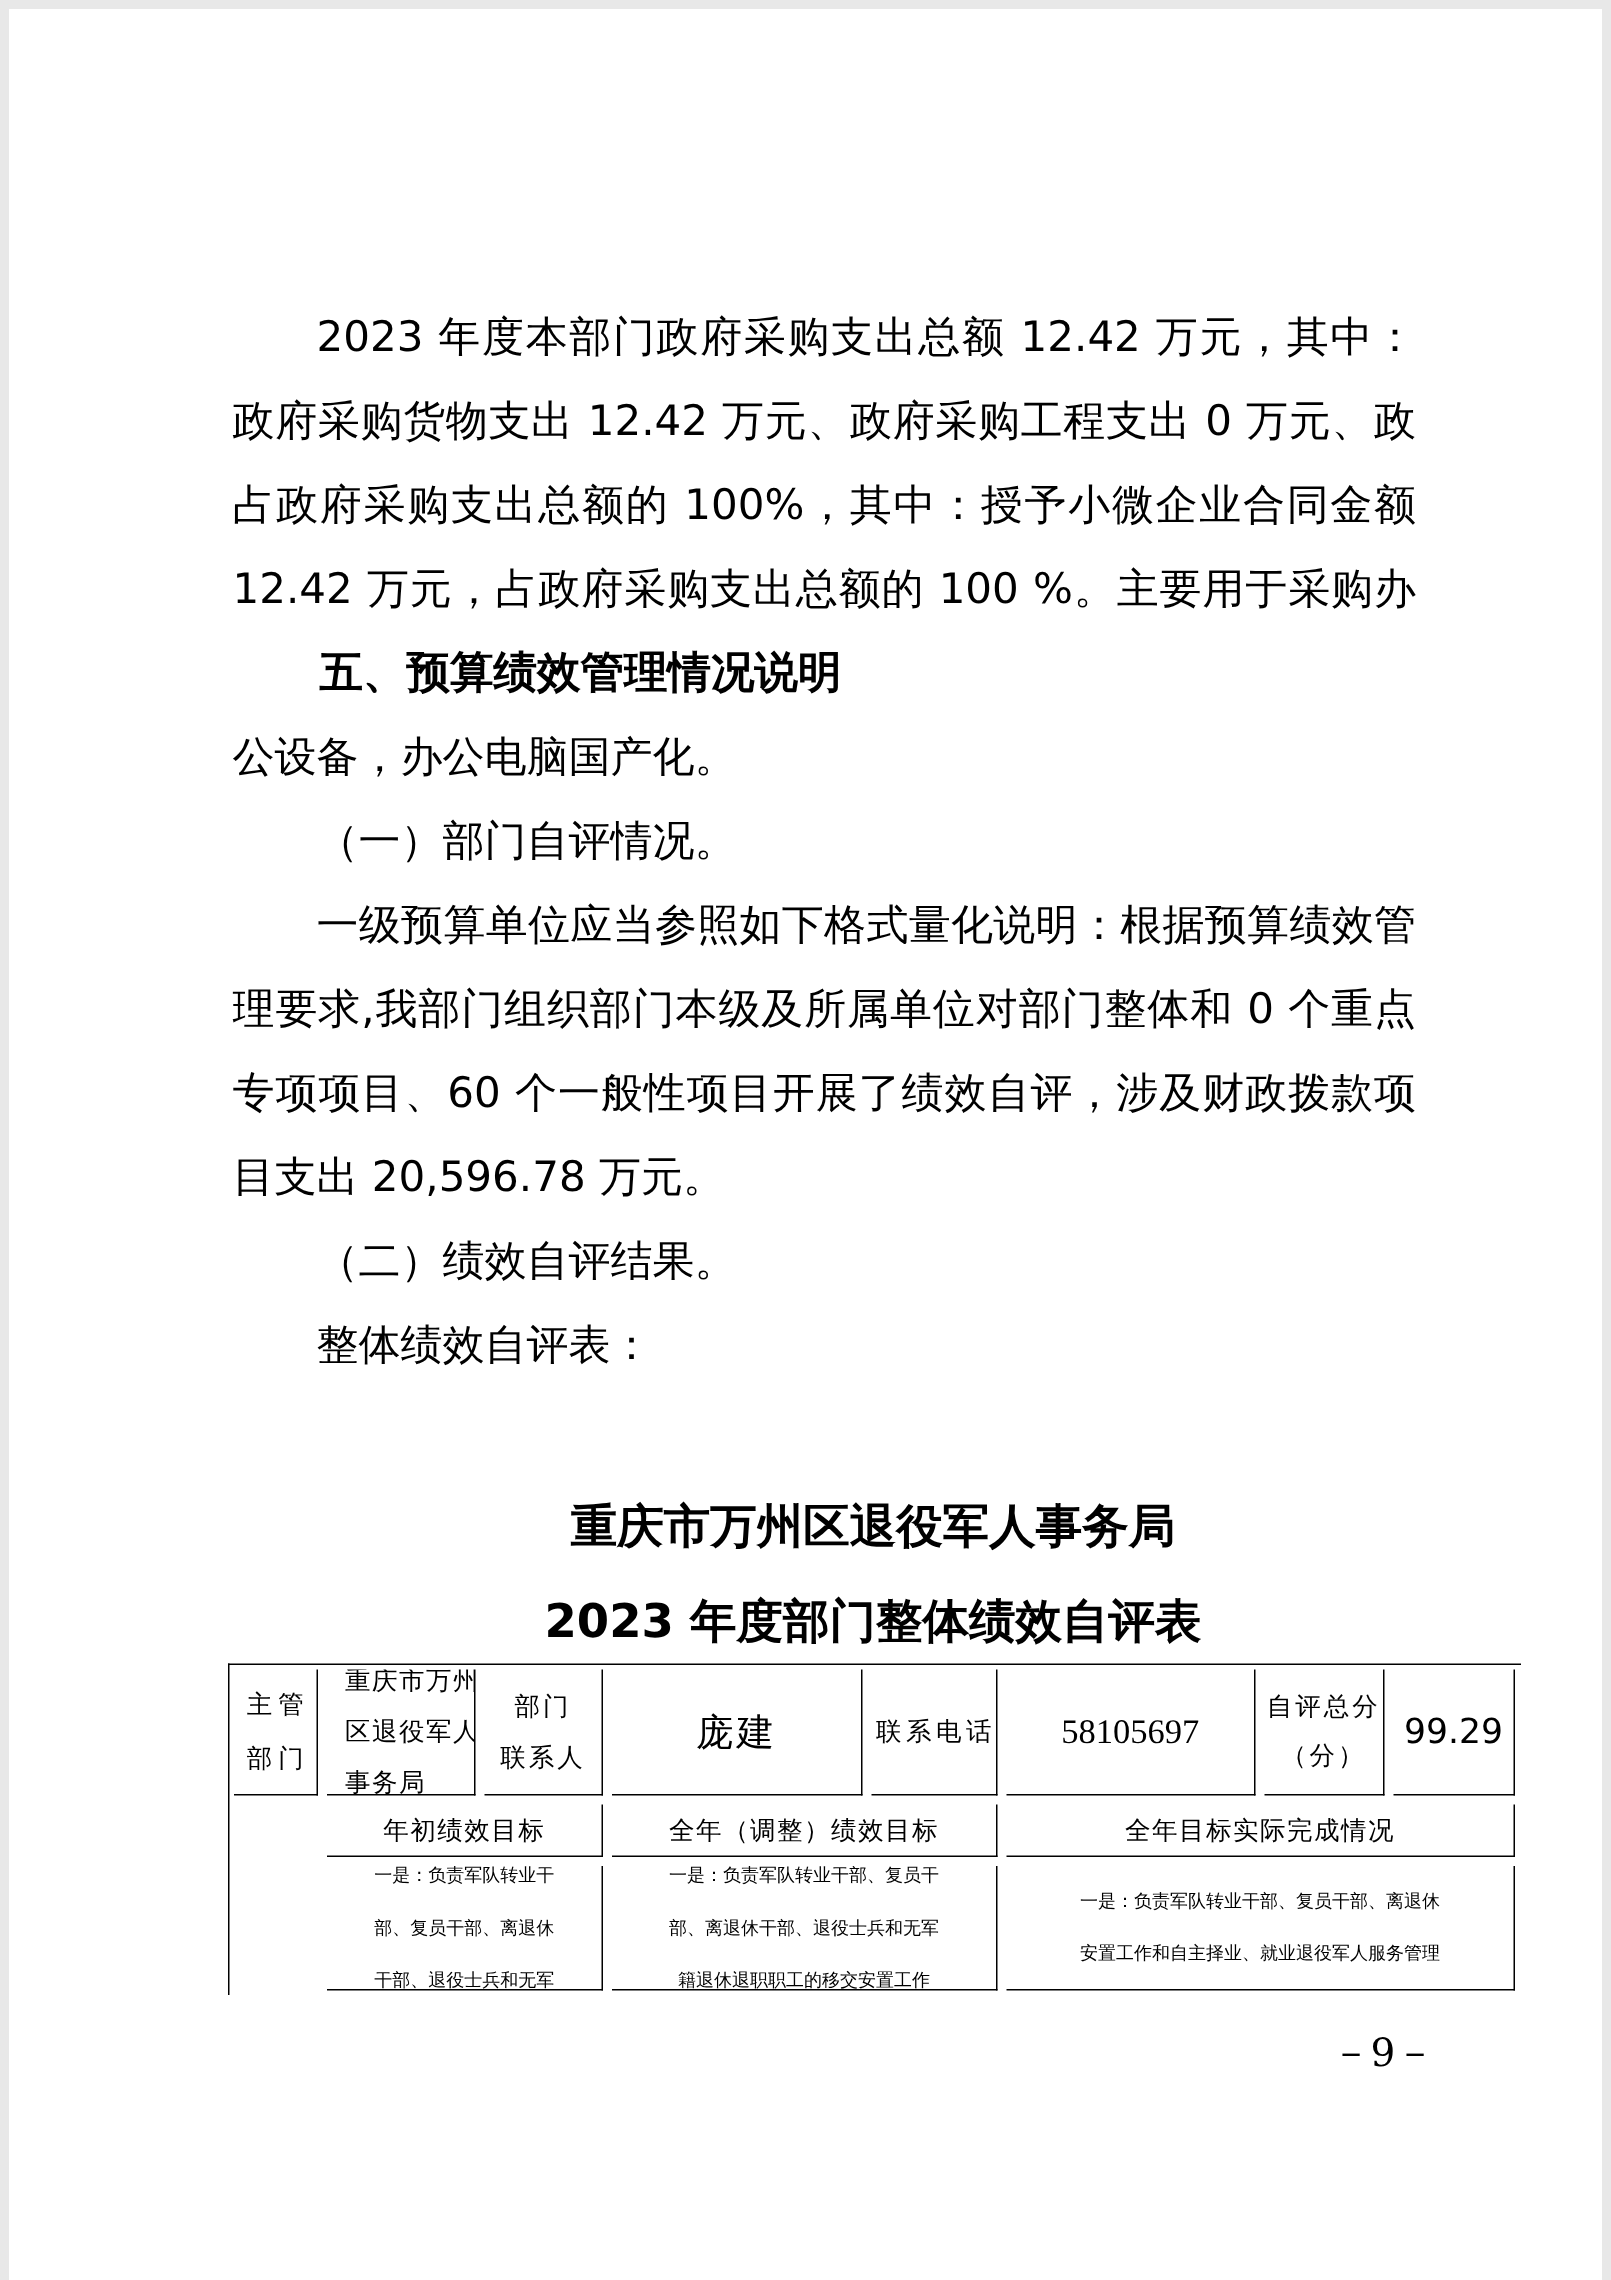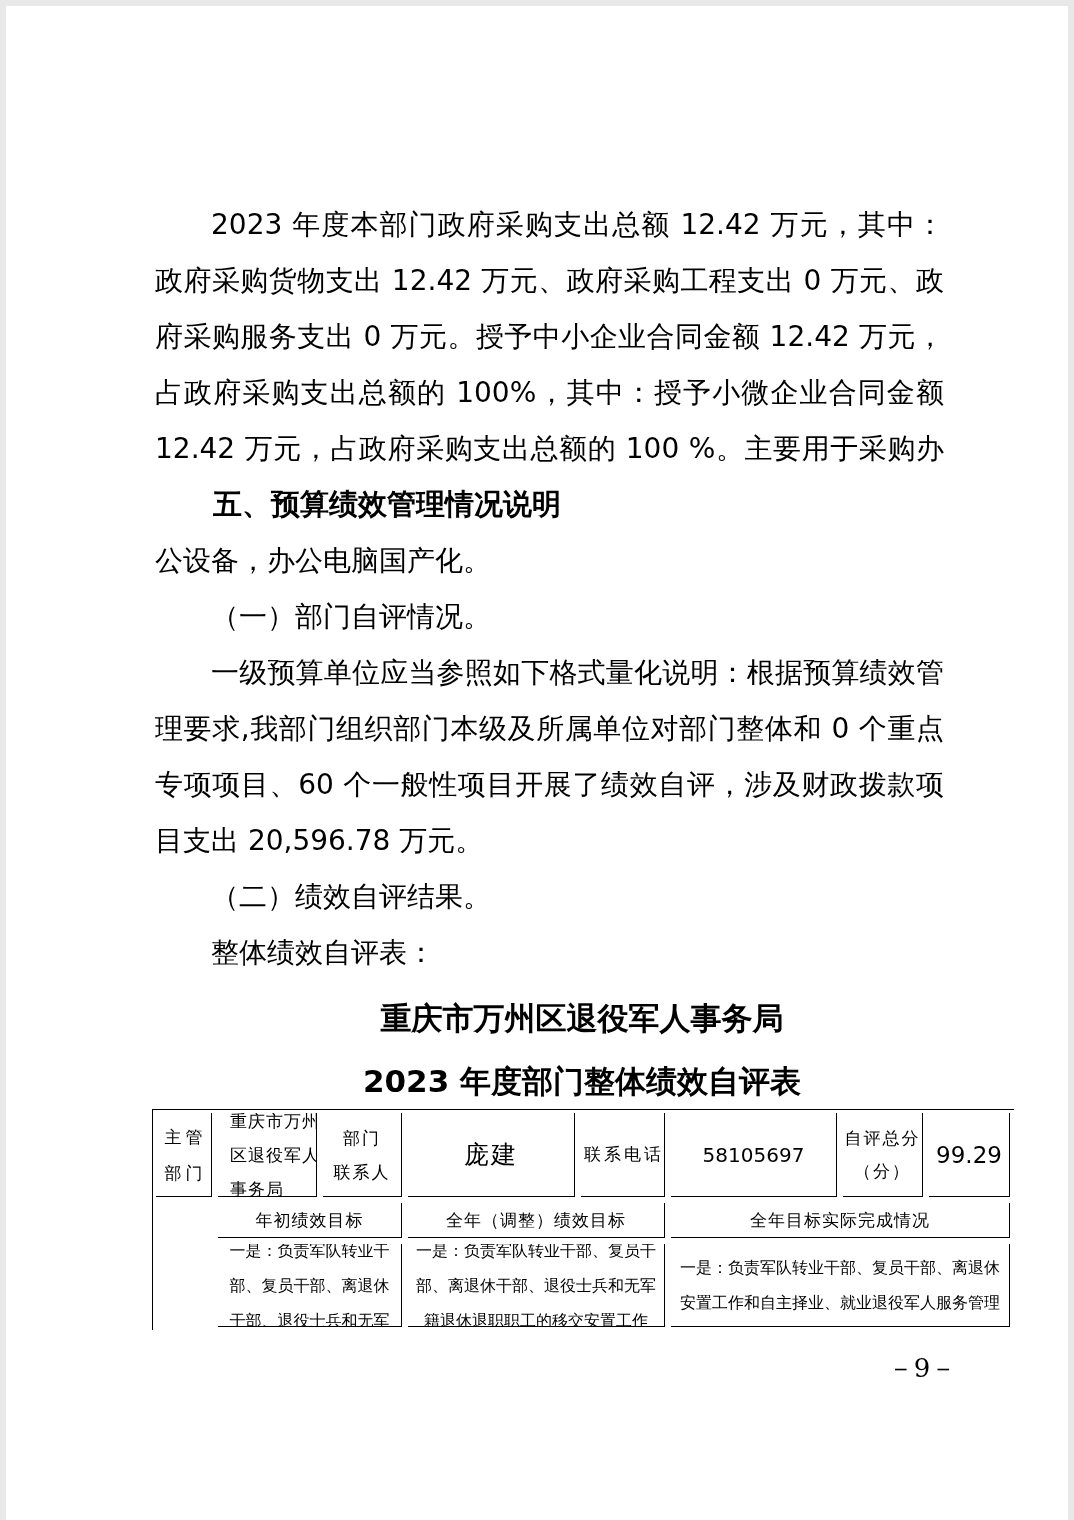--- a/index.html
+++ b/index.html
@@ -62,52 +62,51 @@
     overflow:hidden;
     text-align:center;
   }
   .cell .l { line-height:26px; white-space:nowrap; }
   .supervisor .l { letter-spacing:4px; line-height:30px; text-indent:4px; }
   .dept { align-items:flex-start; padding-left:9px; text-align:left; }
   .dept .l { line-height:28px; letter-spacing:1px; }
   .contact-label .l { letter-spacing:2px; line-height:28px; }
   .name-cell { font-size:25px; letter-spacing:2px; }
   .phone-label { letter-spacing:3px; text-indent:3px; }
-  .phone-cell { font-size:20px; }
+  .phone-cell { font-size:23px;font-family:Liberation Serif, serif; }
   .score-label .l { letter-spacing:2px; line-height:27px; }
   .score-cell { font-size:23px; }
   .goal-label { grid-row:2/4; grid-column:1/2; }
   .goal-label .l { line-height:30px; letter-spacing:2px; text-indent:2px; }
   .hc1 { grid-column:2/4; }
   .hc2 { grid-column:4/6; }
   .hc3 { grid-column:6/9; }
   .hcell { letter-spacing:1px; }
   .bc1 { grid-column:2/4; }
   .bc2 { grid-column:4/6; }
   .bc3 { grid-column:6/9;justify-content:center; }
-  .bcell { font-size:16px; }
+  .bcell { font-size:12px; }
   .bcell .l { line-height:29px; white-space:nowrap; }
 
   
   .pagenum {
     position:absolute; left:853px; top:1342px; width:120px;
     text-align:center;
     font-size:26px;
     font-family:"DejaVu Serif", "Liberation Serif", serif;
   }
 </style>
 </head>
 <body>
 
 <div class="page">
 
   <div class="bodytext">
     <div class="ln fill ind">2023 年度本部门政府采购支出总额 12.42 万元，其中：</div>
     <div class="ln fill">政府采购货物支出 12.42 万元、政府采购工程支出 0 万元、政</div>
-    <div class="ln fill">府采购服务支出 0 万元。授予中小企业合同金额 12.42 万元，</div>
     <div class="ln fill">占政府采购支出总额的 100%，其中：授予小微企业合同金额</div>
     <div class="ln fill">12.42 万元，占政府采购支出总额的 100 %。主要用于采购办</div>
     <div class="ln hd ind">五、预算绩效管理情况说明</div>
 
     <div class="ln">公设备，办公电脑国产化。</div>
     <div class="ln ind">（一）部门自评情况。</div>
 
     <div class="ln fill ind">一级预算单位应当参照如下格式量化说明：根据预算绩效管</div>
     <div class="ln fill">理要求,我部门组织部门本级及所属单位对部门整体和 0 个重点</div>
     <div class="ln fill">专项项目、60 个一般性项目开展了绩效自评，涉及财政拨款项</div>

